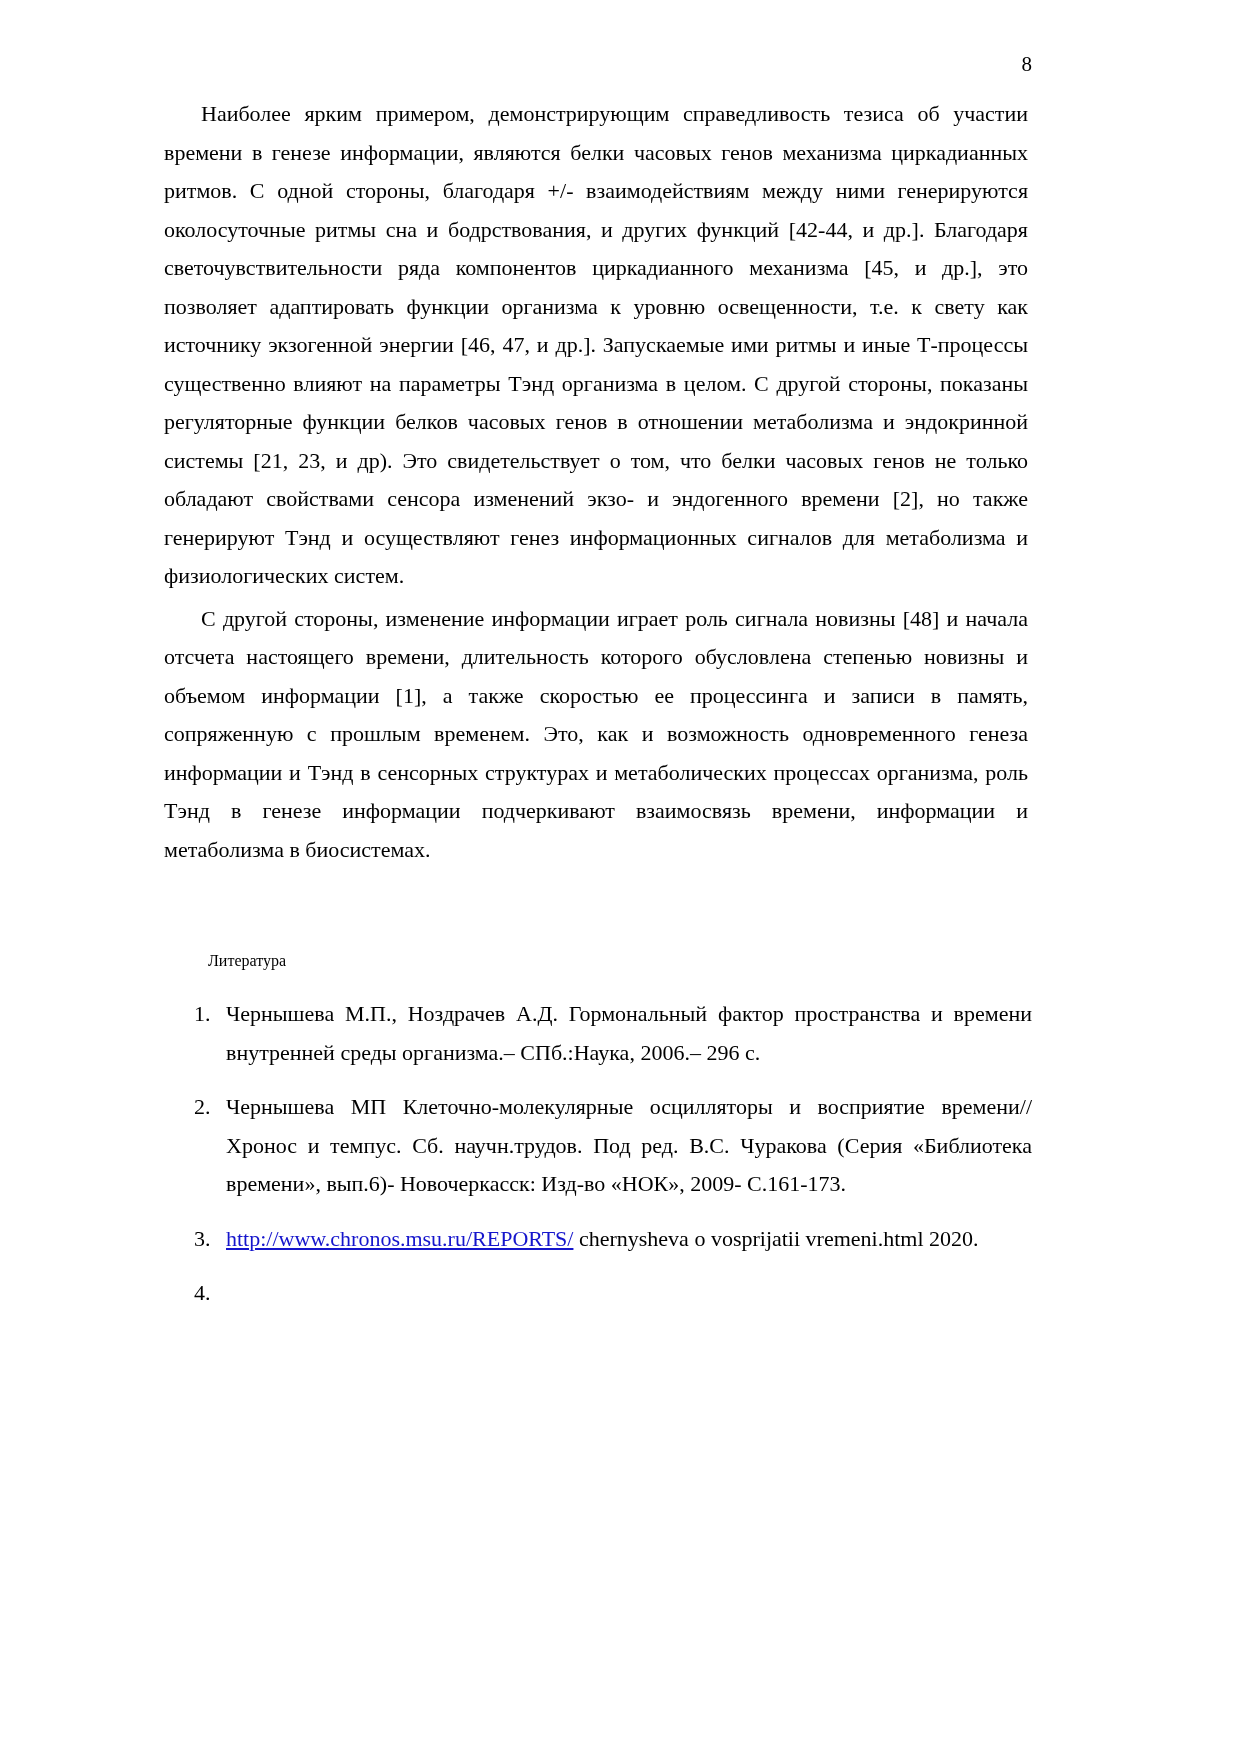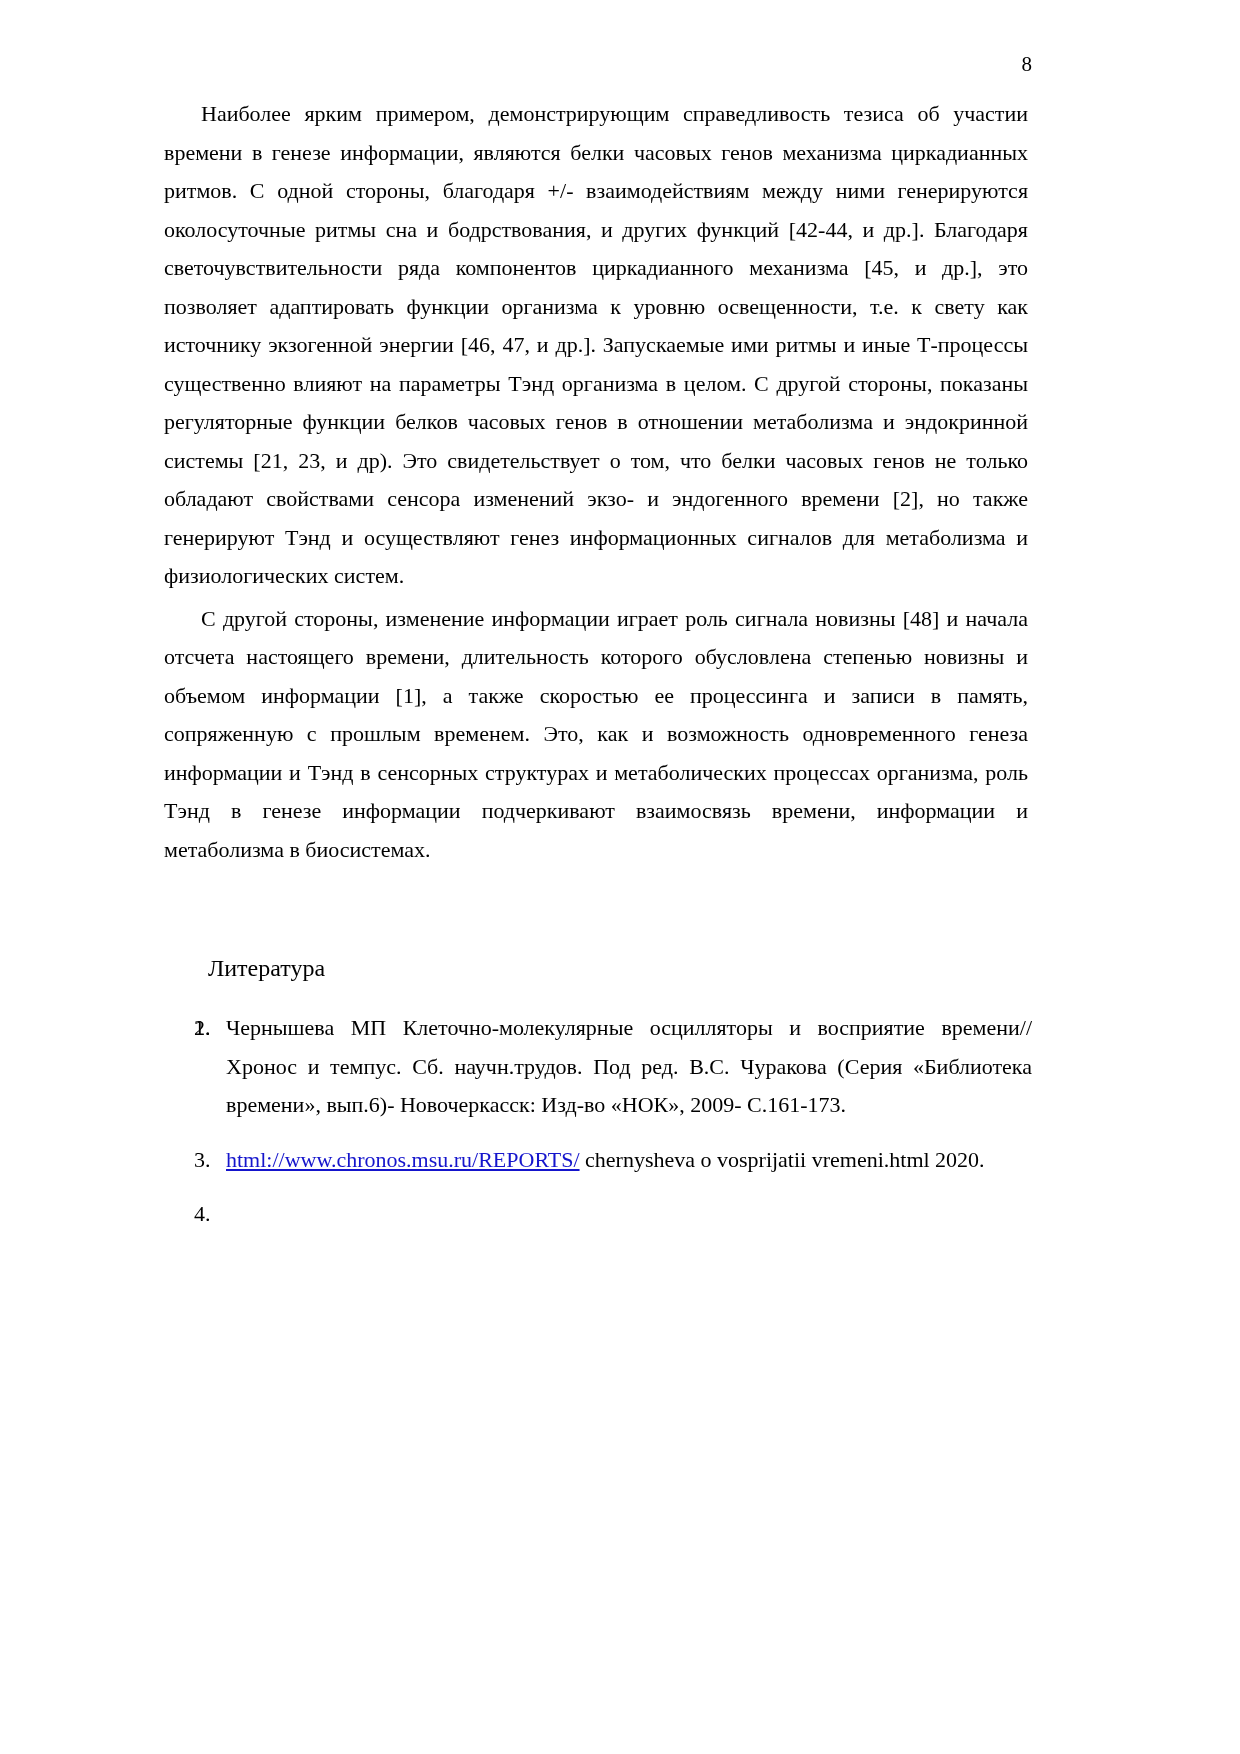--- a/index.html
+++ b/index.html
@@ -26,21 +26,21 @@
     margin-bottom: 18px;
   }
   .body-text p.para {
     margin: 4px;
     text-align: justify;
     text-indent: 37px;
     line-height: 1.75;
   }
   .lit-heading {
     font-weight: normal;
-    font-size: 24px;
+    font-size: 16px;
     margin: 78px 0 20px 48px;
     line-height: 1.75;
   }
   .ref-list {
     list-style: none;
     margin: 0;
     padding: 0;
   }
   .ref-item {
     position: relative;
@@ -71,30 +71,31 @@
     <p class="para">Наиболее ярким примером, демонстрирующим справедливость тезиса об участии времени в генезе информации, являются белки часовых генов механизма циркадианных ритмов. С одной стороны, благодаря +/- взаимодействиям между ними генерируются околосуточные ритмы сна и бодрствования, и других функций [42-44, и др.]. Благодаря светочувствительности ряда компонентов циркадианного механизма [45, и др.], это позволяет адаптировать функции организма к уровню освещенности, т.е. к свету как источнику экзогенной энергии [46, 47, и др.].  Запускаемые ими ритмы и иные Т-процессы существенно влияют на параметры Тэнд организма в целом. С другой стороны, показаны регуляторные функции белков часовых генов в отношении метаболизма и эндокринной системы [21, 23, и др). Это свидетельствует о том, что белки часовых генов не только обладают свойствами сенсора  изменений экзо- и эндогенного времени [2], но также генерируют Тэнд и осуществляют генез информационных сигналов для метаболизма  и физиологических  систем.</p>
 
     <p class="para">С другой стороны, изменение информации  играет роль сигнала новизны [48] и начала отсчета настоящего времени, длительность которого обусловлена степенью новизны и объемом информации [1], а также скоростью  ее процессинга и записи в память, сопряженную с прошлым временем. Это, как и возможность одновременного генеза информации и Тэнд в сенсорных структурах и метаболических процессах организма, роль Тэнд в генезе информации подчеркивают взаимосвязь времени, информации и метаболизма в биосистемах.</p>
 
     <h2 class="lit-heading">Литература</h2>
 
     <ol class="ref-list">
 
       <li class="ref-item">
         <span class="ref-num">1.</span>
+        <span class="ref-text">Чернышева М.П., Ноздрачев А.Д. Гормональный фактор пространства и времени внутренней среды организма.– СПб.:Наука, 2006.– 296 с.</span>
       </li>
 
       <li class="ref-item">
         <span class="ref-num">2.</span>
         <span class="ref-text">Чернышева МП Клеточно-молекулярные осцилляторы и восприятие времени// Хронос и темпус. Сб. научн.трудов. Под ред. В.С. Чуракова (Серия «Библиотека времени», вып.6)- Новочеркасск: Изд-во «НОК», 2009- С.161-173.</span>
       </li>
 
       <li class="ref-item">
         <span class="ref-num">3.</span>
-        <span class="ref-text"><a class="ref-link" href="#" style="color: rgb(21, 21, 204);">html://www.chronos.msu.ru/REPORTS/</a> <span>chernysheva o vosprijatii vremeni.html 2020.</span></span>
+        <span class="ref-text"><a class="ref-link" href="#" style="color: rgb(21, 21, 204);">http://www.chronos.msu.ru/REPORTS/</a> <span>chernysheva o vosprijatii vremeni.html 2020.</span></span>
       </li>
 
       <li class="ref-item">
         <span class="ref-num">4.</span>
       </li>
 
     </ol>
 
   </div>
 </div>

